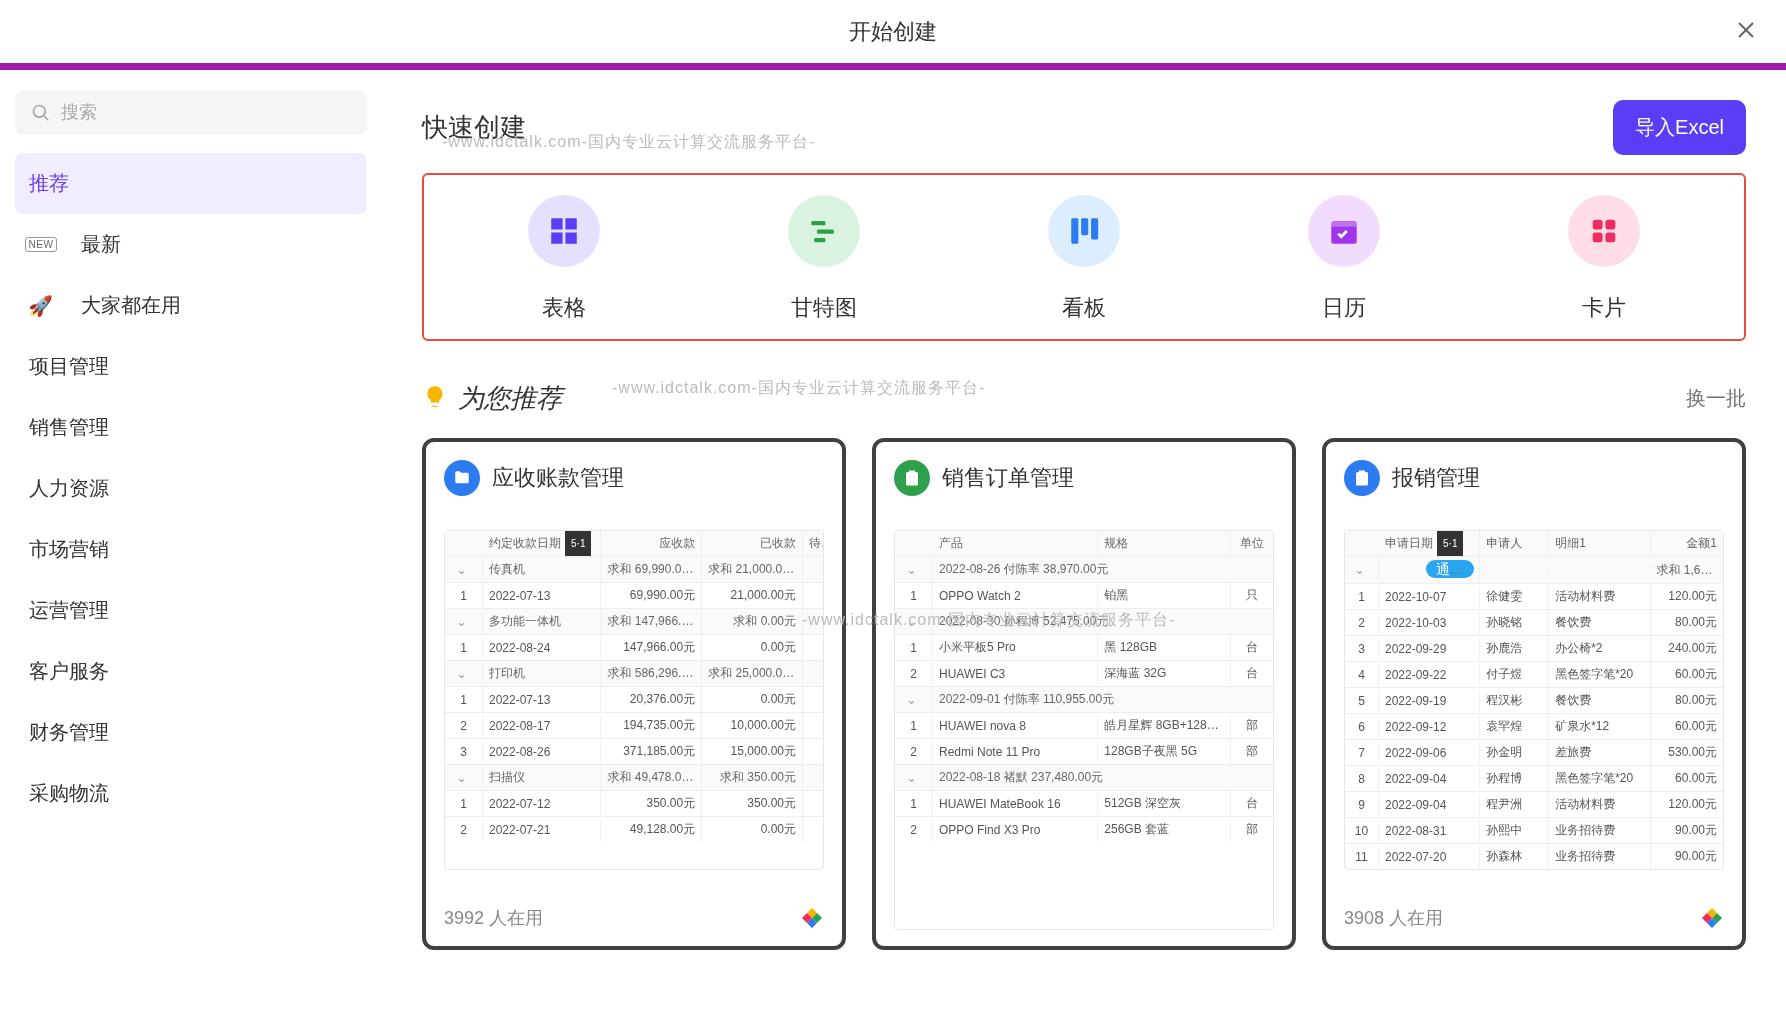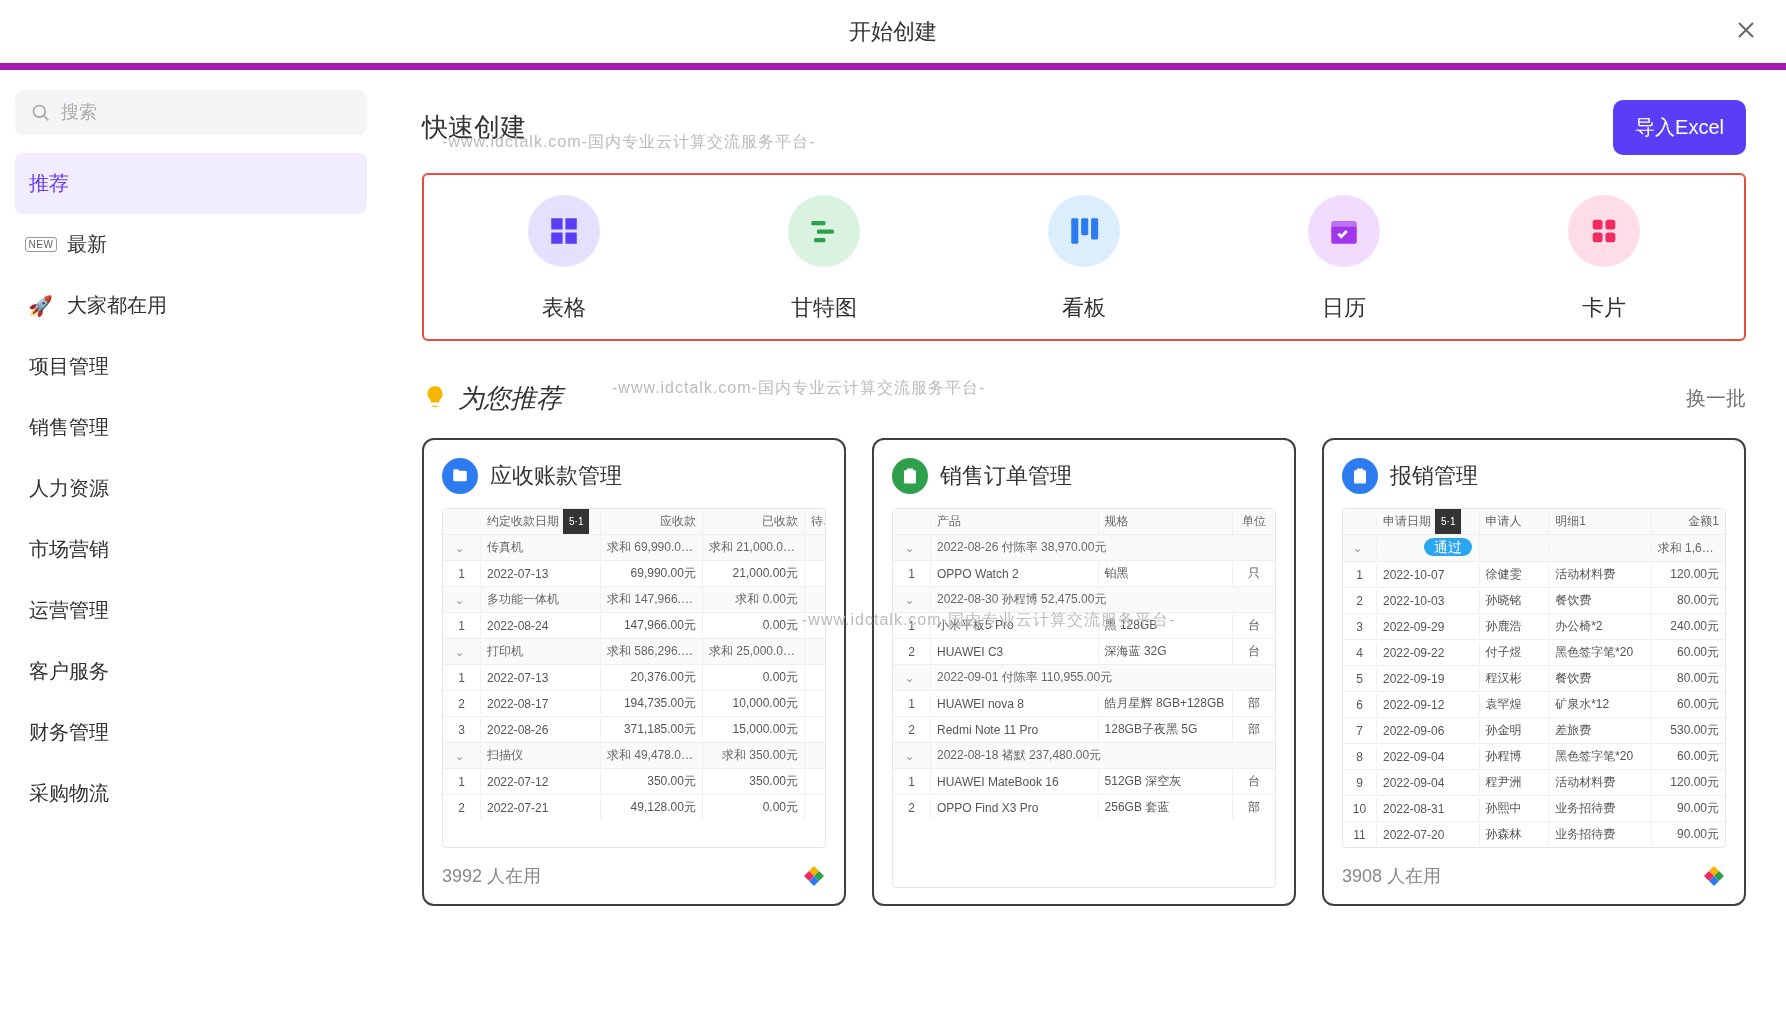--- a/index.html
+++ b/index.html
@@ -11,42 +11,42 @@
 
 .main-layout { display: flex; height: calc(100% - 70px); }
 .sidebar { width: 382px; padding: 20px 15px; overflow-y: auto; }
 .search-box { display: flex; align-items: center; background: #f5f5f7; border-radius: 8px; padding: 12px 16px; margin-bottom: 18px; }
 .search-box svg { width: 20px; height: 20px; fill: #aaa; margin-right: 10px; }
 .search-input { border: none; background: transparent; outline: none; font-size: 18px; color: #888; flex: 1; }
 .search-input::placeholder { color: #aaa; }
 
 .nav-item { display: flex; align-items: center; padding: 17px 14px; border-radius: 8px; cursor: pointer; font-size: 20px; color: #333; }
 .nav-item.active { background: #f1ecff; color: #6a3cef; }
-.nav-item .nav-icon { width: 24px; margin-right: 14px; display: inline-flex; align-items: center; justify-content: center; }
+.nav-item .nav-icon { width: 24px; margin-right: 28px; display: inline-flex; align-items: center; justify-content: center; }
 .nav-item.indent { padding-left: 14px; }
 
 .content { flex: 1; padding: 30px 40px; overflow-y: auto; position: relative; }
 .watermark { position: absolute; color: #bbb; font-size: 16px; pointer-events: none; letter-spacing: 1px; }
 
 .section-header { display: flex; justify-content: space-between; align-items: center; margin-bottom: 18px; }
 .section-title { font-size: 26px; color: #333; }
 .import-btn { background: #5b3df5; color: #fff; border: none; border-radius: 10px; padding: 14px 22px; font-size: 20px; cursor: pointer; }
 
 .quick-create-row { display: flex; border: 2px solid #e74c3c; border-radius: 6px; padding: 20px 10px 16px; margin-bottom: 40px; }
 .quick-item { flex: 1; display: flex; flex-direction: column; align-items: center; cursor: pointer; }
 .quick-icon-wrap { width: 72px; height: 72px; border-radius: 50%; display: flex; align-items: center; justify-content: center; margin-bottom: 26px; }
 .quick-label { font-size: 22px; color: #333; }
 
 .rec-header { display: flex; align-items: center; justify-content: space-between; margin-bottom: 22px; }
 .rec-title-wrap { display: flex; align-items: center; gap: 10px; }
 .rec-title { font-size: 26px; color: #333; font-style: italic; }
 .swap-link { color: #737373; font-size: 20px; cursor: pointer; }
 
 .cards-row { display: flex; gap: 26px; }
-.card { flex: 1; border: 2px solid #404040; border-radius: 12px; padding: 18px 18px 16px; background: #fff; display: flex; flex-direction: column; }
+.card { flex: 1; border: 4px solid #404040; border-radius: 12px; padding: 18px 18px 16px; background: #fff; display: flex; flex-direction: column; gap: 20px; }
 .card-header { display: flex; align-items: center; gap: 12px; margin-bottom: 14px; }
 .card-icon { width: 36px; height: 36px; border-radius: 50%; display: flex; align-items: center; justify-content: center; }
 .card-title { font-size: 22px; color: #333; font-weight: 500; }
 
 .mini-table { border: 1px solid #e6e6e6; border-radius: 4px; font-size: 12px; color: #555; flex: 1; overflow: hidden; }
 .mt-row { display: flex; border-bottom: 1px solid #eee; min-height: 24px; align-items: center; }
 .mt-row:last-child { border-bottom: none; }
 .mt-hdr { background: #fafafa; font-weight: 500; color: #666; }
 .mt-grp { background: #fafafa; color: #666; }
 .mt-cell { padding: 4px 6px; overflow: hidden; white-space: nowrap; text-overflow: ellipsis; border-right: 1px solid #f0f0f0; }

